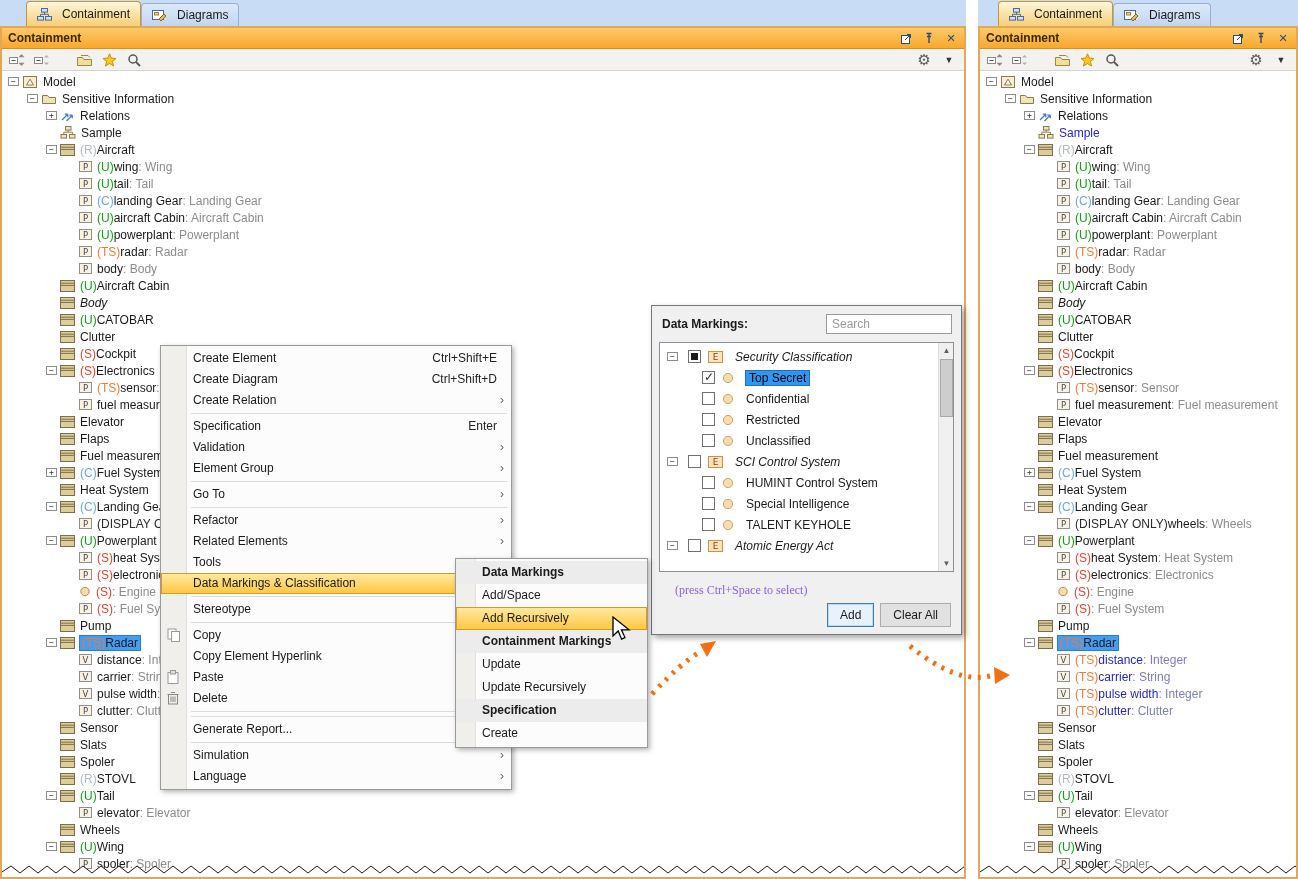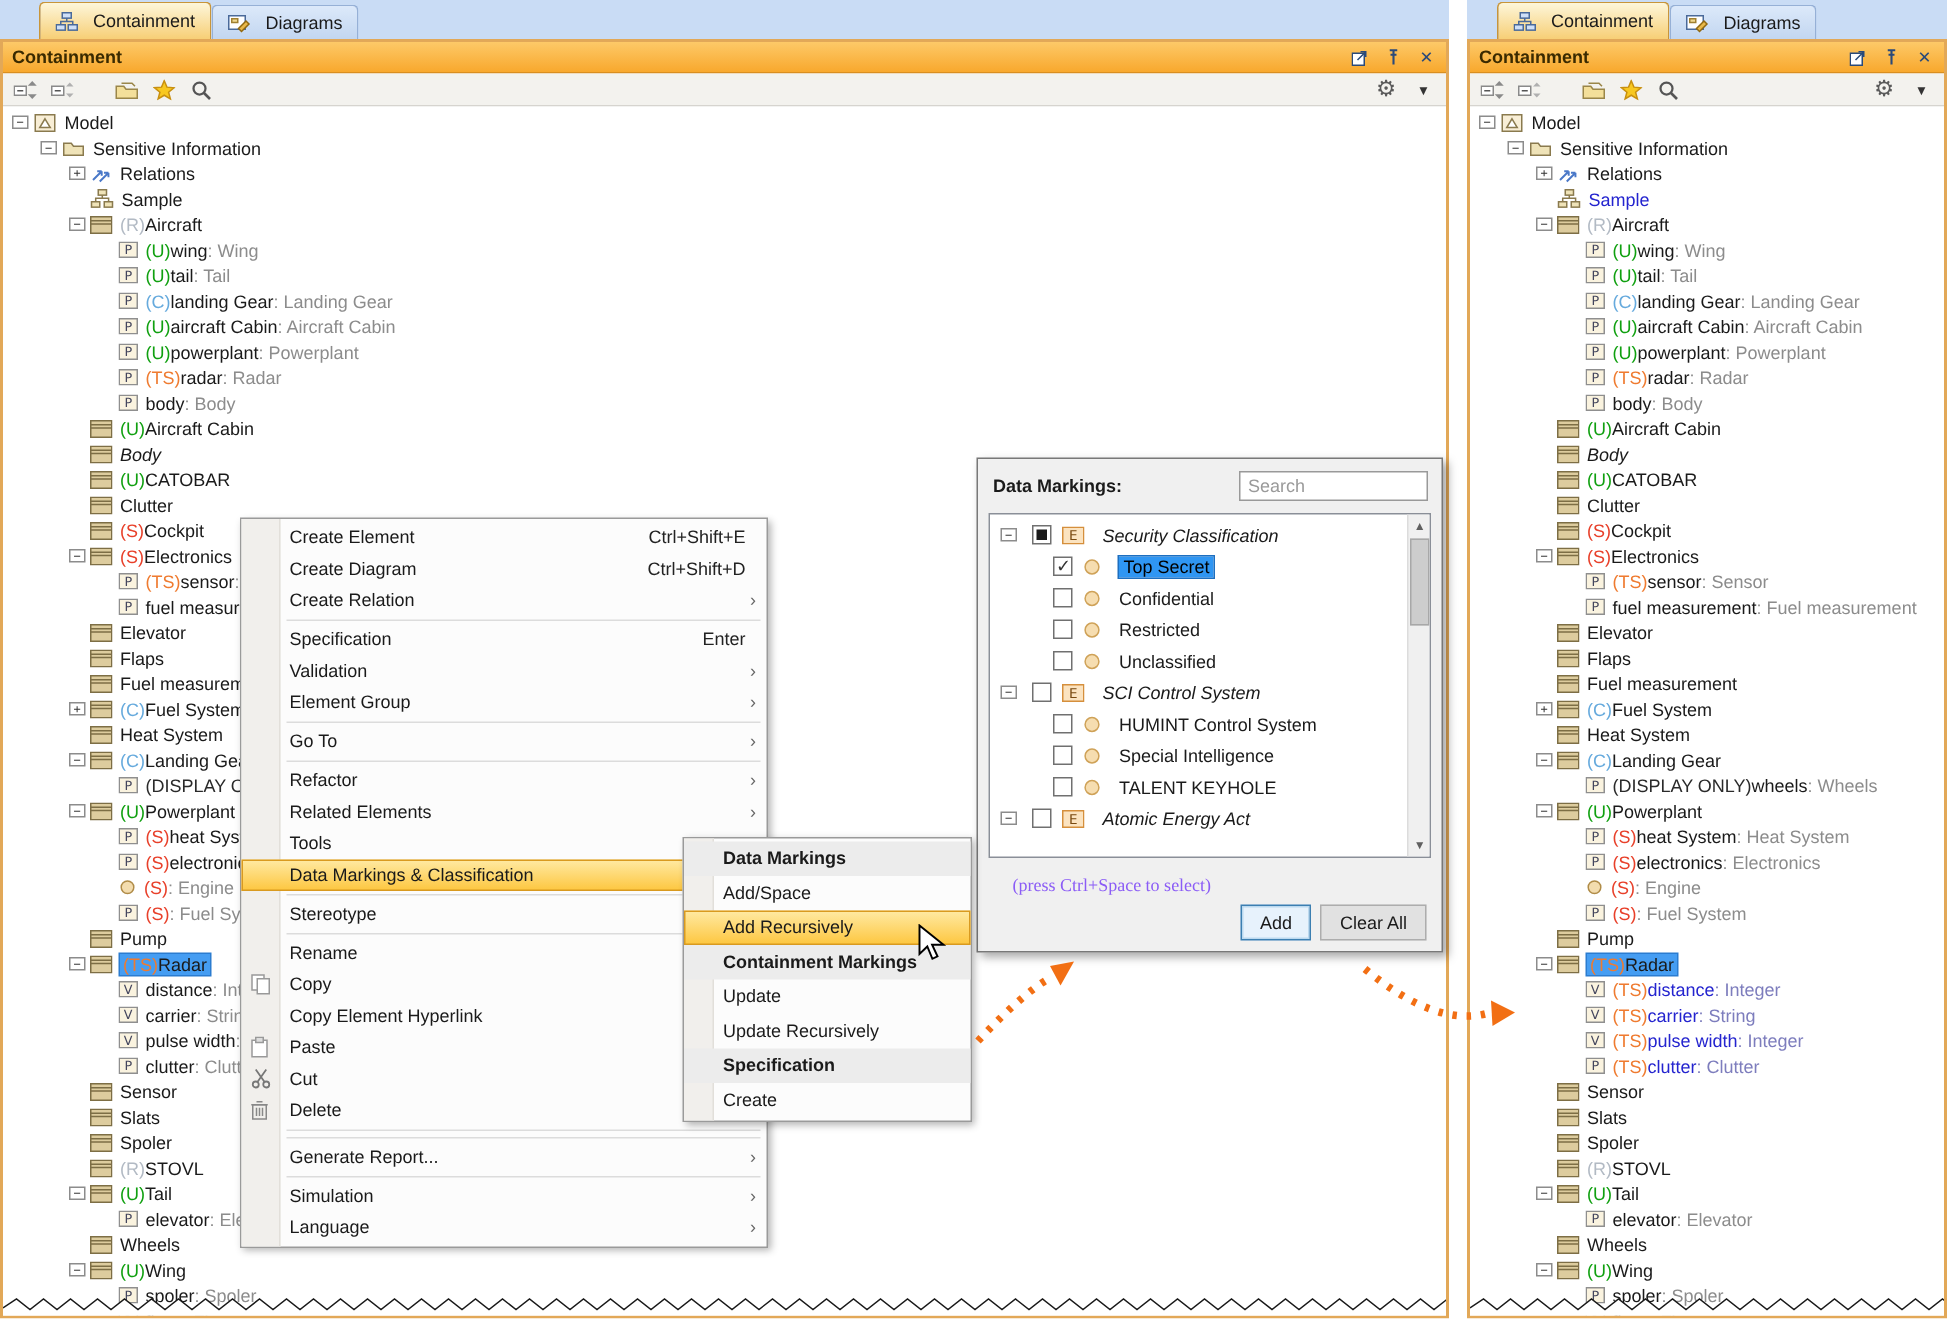--- a/index.html
+++ b/index.html
@@ -1547,37 +1547,29 @@
       <div class="msep"></div>
       <div class="mi"><span>Go To</span><span class="subarrow">›</span></div>
       <div class="msep"></div>
       <div class="mi"><span>Refactor</span><span class="subarrow">›</span></div>
       <div class="mi"><span>Related Elements</span><span class="subarrow">›</span></div>
       <div class="mi"><span>Tools</span><span class="subarrow">›</span></div>
       <div class="mi hl"><span>Data Markings &amp; Classification</span><span class="subarrow">›</span></div>
       <div class="msep"></div>
       <div class="mi"><span>Stereotype</span></div>
       <div class="msep"></div>
-      <div class="mi"><span>Rename</span><span class="sc">F2</span></div>
       <div class="mi"><span class="gicon"><svg width="14" height="15">
             <rect x="1" y="1" width="8" height="10" fill="#fff" stroke="#999"></rect>
             <rect x="4.5" y="3.5" width="8" height="10" fill="#fff" stroke="#999"></rect>
           </svg></span><span>Copy</span><span class="sc">Ctrl+C</span></div>
       <div class="mi"><span>Copy Element Hyperlink</span></div>
       <div class="mi"><span class="gicon"><svg width="13" height="15">
             <rect x="1" y="2.5" width="10" height="11" fill="#fff" stroke="#999"></rect>
             <rect x="3.5" y="0.5" width="5" height="3.5" fill="#ddd" stroke="#999"></rect>
           </svg></span><span>Paste</span><span class="sc">Ctrl+V</span></div>
-      <div class="mi"><span class="gicon"><svg width="14" height="14">
-            <g stroke="#777" fill="none" stroke-width="1.2">
-              <path d="M3.5 1 L9.5 9.5 M10.5 1 L4.5 9.5"></path>
-              <circle cx="3.5" cy="11" r="2"></circle>
-              <circle cx="10.5" cy="11" r="2"></circle>
-            </g>
-          </svg></span><span>Cut</span><span class="sc">Ctrl+X</span></div>
       <div class="mi"><span class="gicon"><svg width="12" height="14">
             <g stroke="#888" fill="none">
               <rect x="1.5" y="3.5" width="9" height="9.5"></rect>
               <path d="M0.5 3.5h11 M4 1.5h4 M4 5.5v5.5 M6 5.5v5.5 M8 5.5v5.5"></path>
             </g>
           </svg></span><span>Delete</span><span class="sc">Delete</span></div>
       <div class="msep"></div>
       <div class="msep"></div>
       <div class="mi"><span>Generate Report...</span><span class="subarrow">›</span></div>
       <div class="msep"></div>

